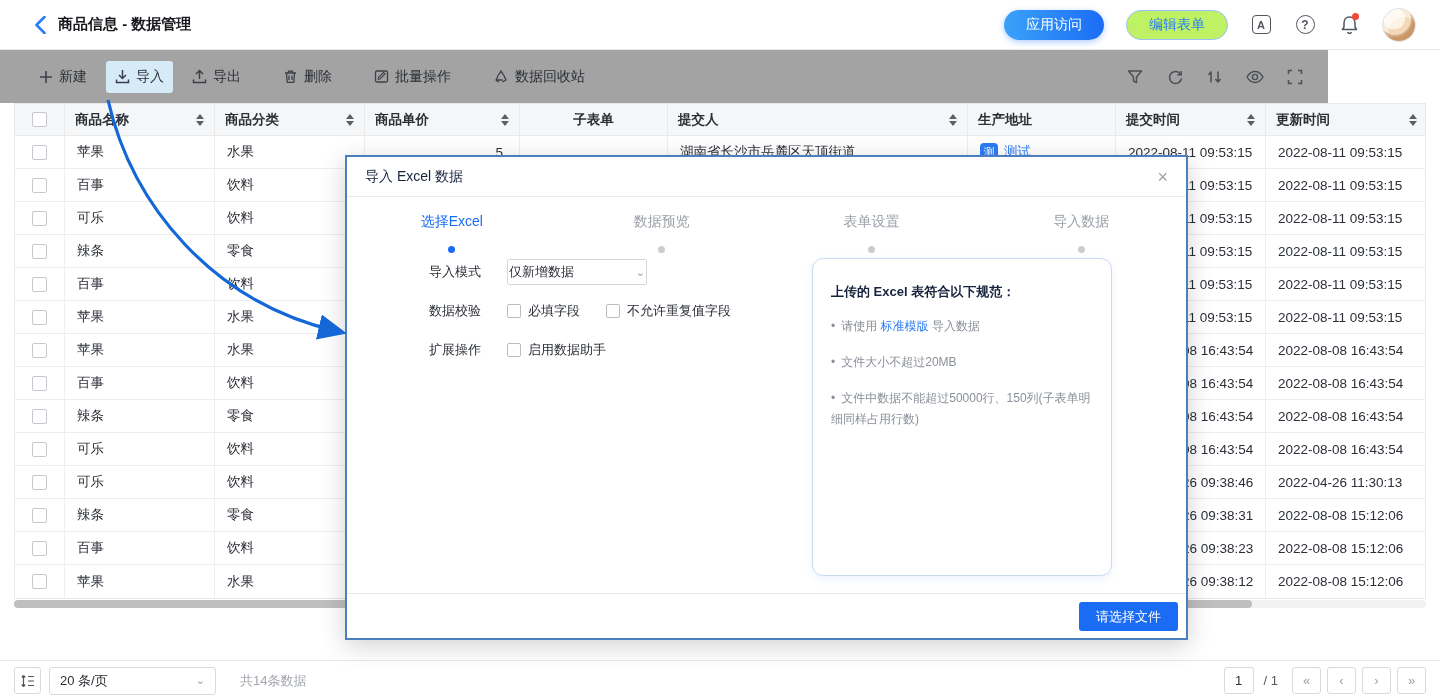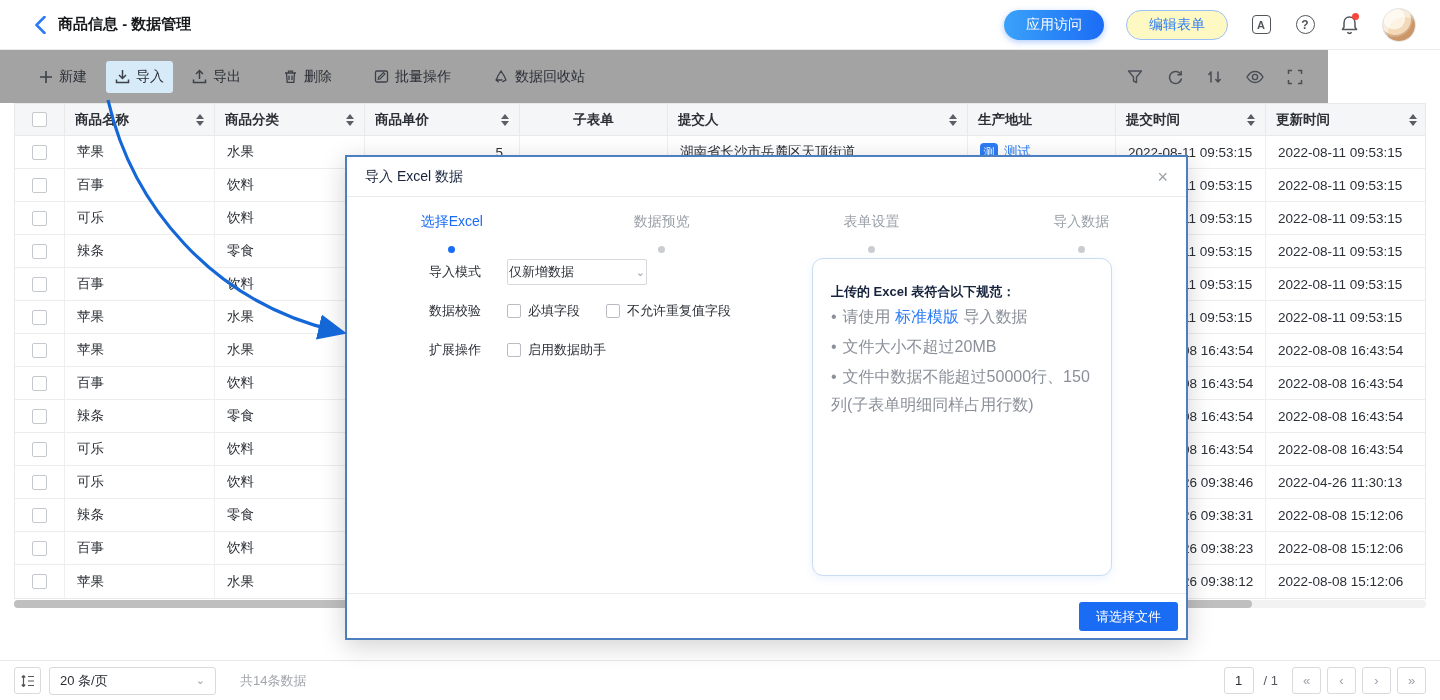--- a/index.html
+++ b/index.html
@@ -7,21 +7,21 @@
     font-family:"Liberation Sans","DejaVu Sans",sans-serif; color:#2b2f36; }
 
   
   .topbar { position:absolute; left:0; top:0; width:1440px; height:50px; background:#fff;
     border-bottom:1px solid #e8eaec; display:flex; align-items:center; z-index:10; }
   .back { margin-left:30px; width:20px; height:20px; display:flex; align-items:center; justify-content:center; cursor:pointer; }
   .page-title { margin-left:8px; font-size:15px; font-weight:bold; color:#17191c; }
   .topbar-right { margin-left:auto; display:flex; align-items:center; gap:22px; padding-right:24px; }
   .btn-primary-pill { height:30px; padding:0 22px; border-radius:16px; border:none; color:#fff; font-size:14px;
     background:linear-gradient(90deg,#3aa2fa,#1b6cf5); box-shadow:0 2px 6px rgba(27,108,245,.35); cursor:pointer; }
-  .btn-outline-pill { height:30px; padding:0 22px; border-radius:16px; background:#fef9c3; font-size:14px;
+  .btn-outline-pill { height:30px; padding:0 22px; border-radius:16px; background:#bef264; font-size:14px;
     border:1px solid #9dc0f8; color:#2b7cf6; cursor:pointer; }
   .top-icon { width:22px; height:22px; color:#51555c; display:flex; align-items:center; justify-content:center; position:relative; cursor:pointer; }
   .lang-box { width:19px; height:19px; border:1.5px solid #51555c; border-radius:4px; font-size:11px; font-weight:bold;
     display:flex; align-items:center; justify-content:center; }
   .help-circle { width:19px; height:19px; border:1.5px solid #51555c; border-radius:50%; font-size:12px; font-weight:bold;
     display:flex; align-items:center; justify-content:center; }
   .bell-dot { position:absolute; right:1px; top:-1px; width:7px; height:7px; border-radius:50%; }
   .avatar { width:34px; height:34px; border-radius:50%; border:1px solid #e3e5e8; cursor:pointer;
     background:radial-gradient(circle at 35% 30%,#fdf3e3 0 35%,#f3d9b8 36% 60%,#e8b98a 61% 100%);
     box-shadow:inset -4px -6px 0 rgba(150,90,40,.35), inset 5px 8px 0 rgba(255,255,255,.5); }
@@ -99,21 +99,21 @@
   .f-row { display:flex; align-items:center; margin-bottom:13px; height:26px; }
   .f-label { width:60px; margin-right:18px; font-size:13px; color:#2b2f36; white-space:nowrap; }
   .f-select { width:140px; height:26px; border:1px solid #d5d8dc; border-radius:2px; display:flex; align-items:center;
     justify-content:space-between; padding:0 1px; font-size:13px; color:#2b2f36; cursor:pointer; }
   .cb { display:flex; align-items:center; gap:7px; font-size:13px; color:#2b2f36; cursor:pointer; }
   .cb + .cb { margin-left:26px; }
   .cb .box { width:14px; height:14px; border:1px solid #b9bdc3; border-radius:2px; background:#fff; }
   .m-panel { position:absolute; left:465px; top:101px; width:300px; height:318px; border:1px solid #c9dcf4; border-radius:11px;
     background:#fff; padding:24px 18px; box-shadow:0 3px 8px rgba(27,108,245,.08); }
   .p-title { font-size:13px; font-weight:bold; color:#17233d; }
-  .p-item { font-size:16px; color:#8a8f99; margin-top:2px; line-height:1.75; }
+  .p-item { font-size:12px; color:#8a8f99; margin-top:15px; line-height:1.75; }
   .p-item .blt { margin-right:6px; }
   .p-link { color:#2b7cf6; cursor:pointer; }
   .m-footer { position:absolute; left:0; right:0; bottom:0; height:45px; border-top:1px solid #e8eaec; }
   .m-file-btn { position:absolute; right:8px; top:8px; height:29px; padding:0 17px; background:#1b6cf5; color:#fff;
     border:none; border-radius:3px; font-size:13px; cursor:pointer; }
 </style>
 </head>
 <body>
 
 <div class="topbar">

